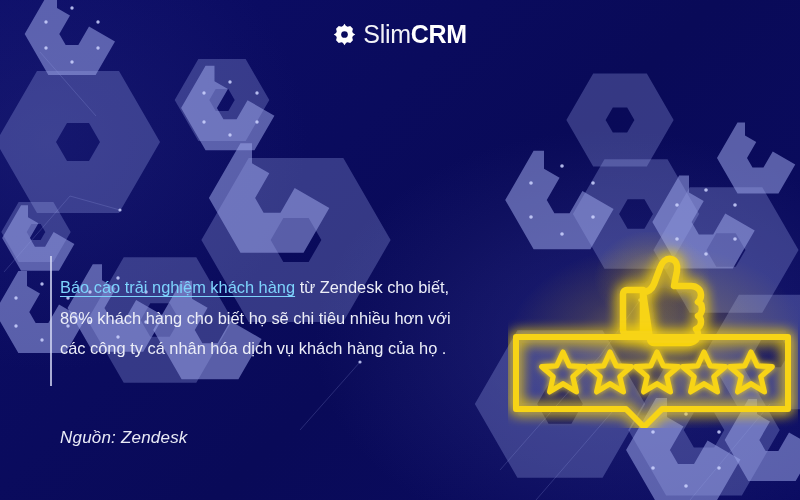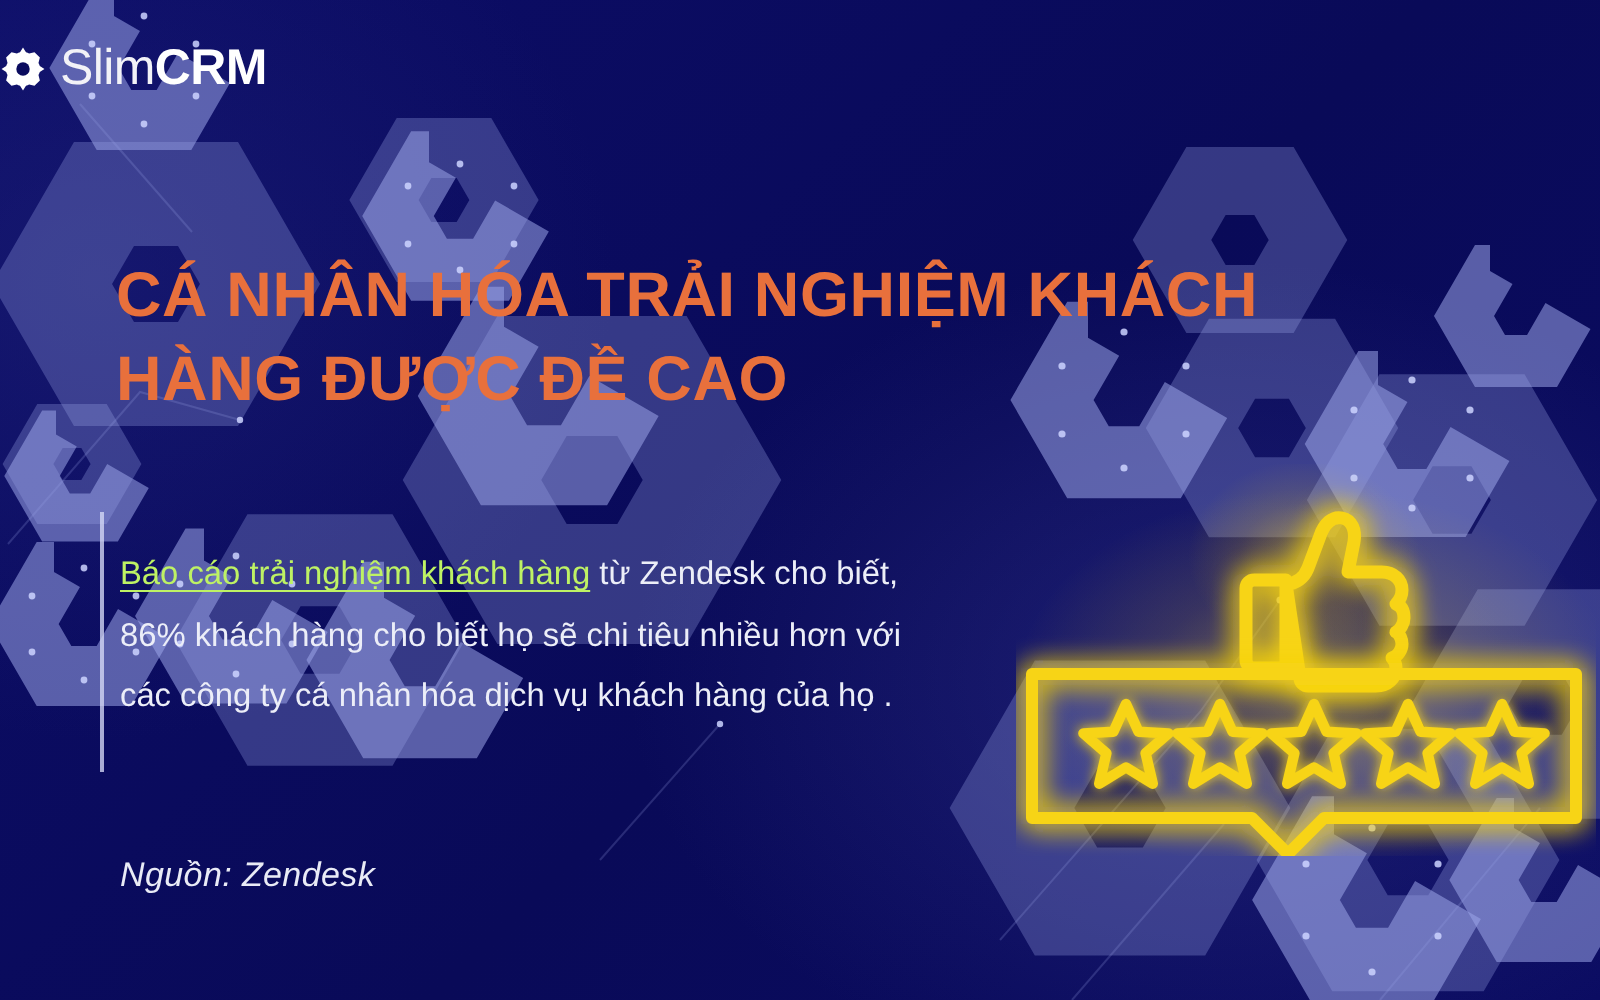--- a/index.html
+++ b/index.html
@@ -37,20 +37,21 @@
   }
 
   
   .logo {
     position: absolute;
     left: 0;
     right: 0;
     top: 22px;
     display: flex;
     align-items: center;
+    justify-content: center;
     gap: 7px;
   }
   .logo-gear { display: block; }
   .logo-text {
     font-size: 25px;
     letter-spacing: -0.3px;
     line-height: 1;
     color: #ffffff;
     white-space: nowrap;
   }
@@ -87,21 +88,21 @@
     width: 400px;
     font-size: 16.4px;
     line-height: 1.85;
     color: #eceef8;
     font-weight: 400;
   }
   .body-text .lnk {
     text-decoration: underline;
     text-underline-offset: 2.5px;
     text-decoration-thickness: 1px;
-    color: #bef264;
+    color: #7dd3fc;
   }
   .source {
     position: absolute;
     left: 60px;
     top: 428px;
     font-size: 17px;
     font-style: italic;
     font-weight: 400;
     color: #e9ebf6;
     letter-spacing: 0.2px;
@@ -228,21 +229,20 @@
   <div class="logo">
     <svg class="logo-gear" width="23" height="23" viewBox="0 0 24 24">
       <path fill="#ffffff" d="M12 0.8l1.55 2.45a9 9 0 0 1 1.62.67L18 3.2l2.8 2.8-0.72 2.83c0.29 0.51 0.52 1.06 0.68 1.62L23.2 12l-2.44 1.55a8.9 8.9 0 0 1-0.68 1.62L20.8 18 18 20.8l-2.83-0.72a9 9 0 0 1-1.62 0.68L12 23.2l-1.55-2.44a9 9 0 0 1-1.62-0.68L6 20.8 3.2 18l0.72-2.83a8.9 8.9 0 0 1-0.68-1.62L0.8 12l2.44-1.55c0.16-0.56 0.39-1.11 0.68-1.62L3.2 6 6 3.2l2.83 0.72A9 9 0 0 1 10.45 3.25L12 0.8z"></path>
       <circle cx="12" cy="12" r="3.5" fill="#0a0b5e"></circle>
     </svg>
     <div class="logo-text">
       <span class="slim">Slim</span><span class="crm">CRM</span>
     </div>
   </div>
 
-  <div class="headline">CÁ NHÂN HÓA TRẢI NGHIỆM KHÁCH HÀNG ĐƯỢC ĐỀ CAO</div>
 
   <div class="body-rule"></div>
   <p class="body-text"><a class="lnk" href="#">Báo cáo trải nghiệm khách hàng</a><span> từ Zendesk cho biết, 86% khách hàng cho biết họ sẽ chi tiêu nhiều hơn với các công ty cá nhân hóa dịch vụ khách hàng của họ .</span></p>
 
   <div class="source">Nguồn: Zendesk</div>
 
   <div class="neon-art">
     <svg width="290" height="196" viewBox="0 0 290 196">
       <defs>
         <filter id="glowBig" x="-60%" y="-60%" width="220%" height="220%">

